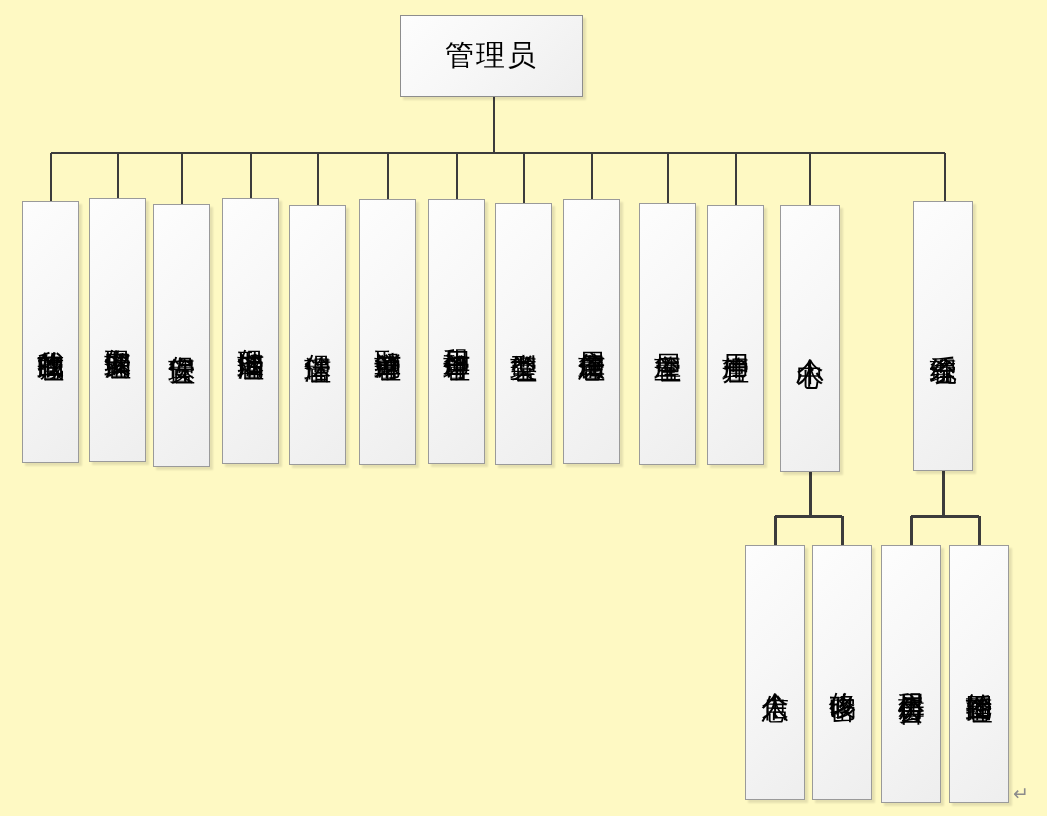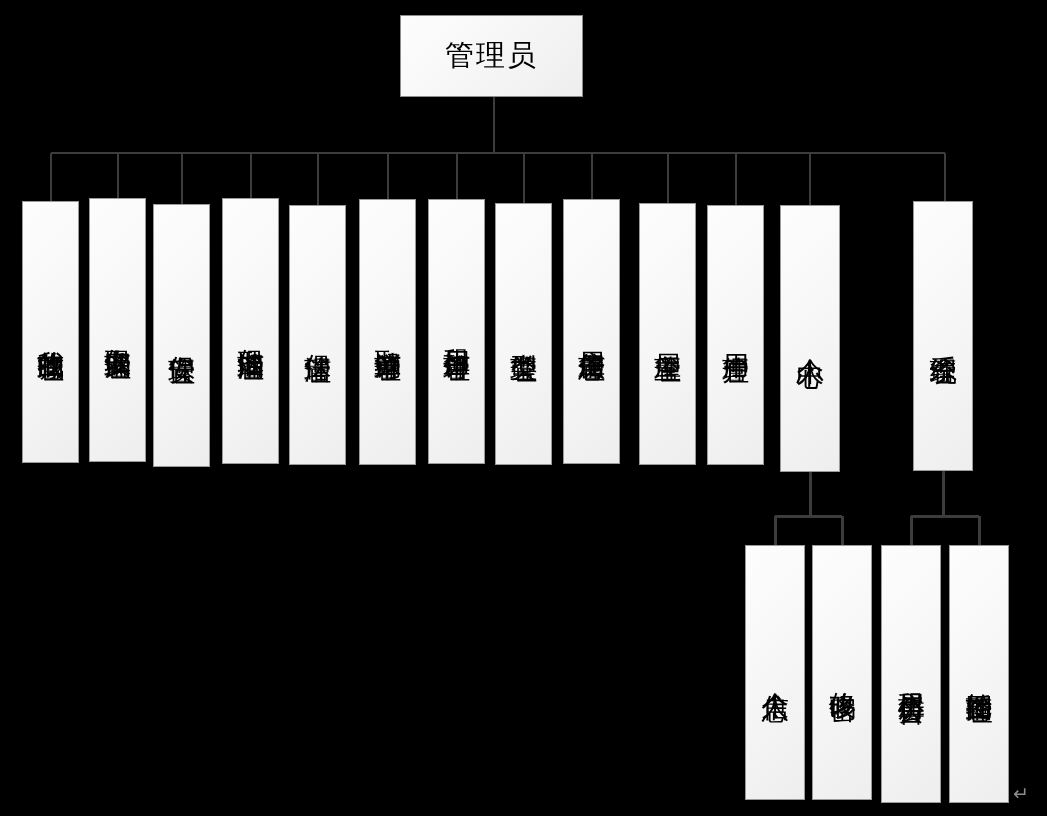--- a/index.html
+++ b/index.html
@@ -9,21 +9,21 @@
   }
   body {
     font-family: "Liberation Serif", "DejaVu Serif", serif;
     -webkit-font-smoothing: antialiased;
   }
   #canvas {
     position: relative;
     width: 1047px;
     height: 816px;
     overflow: hidden;
-    background: #000000;
+    background: #fef9c3;
   }
   #edges {
     position: absolute;
     left: 0;
     top: 0;
     width: 1047px;
     height: 816px;
     pointer-events: none;
   }
   .node {

